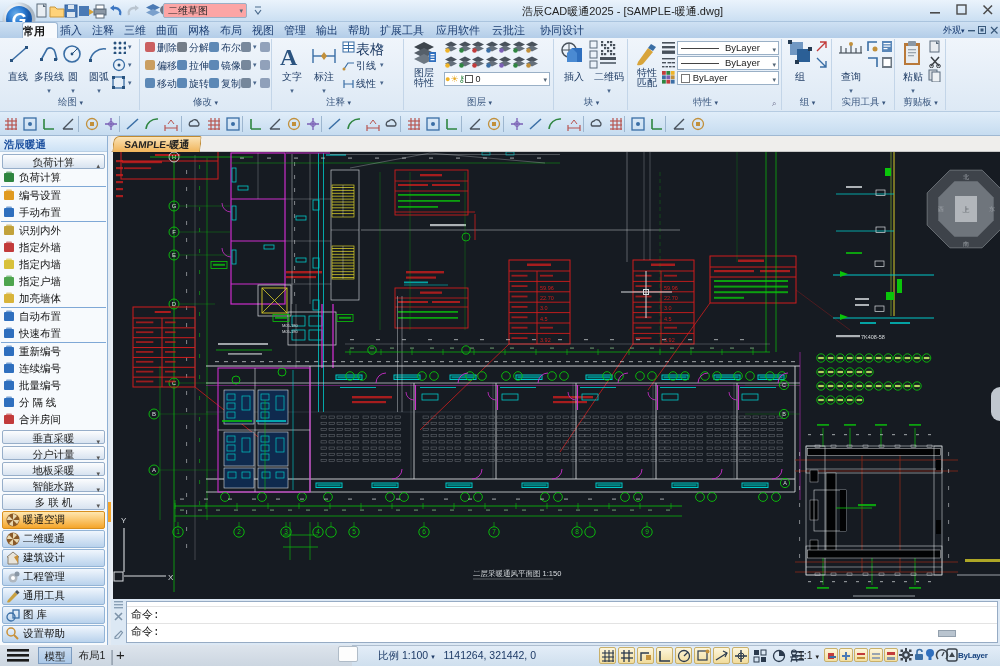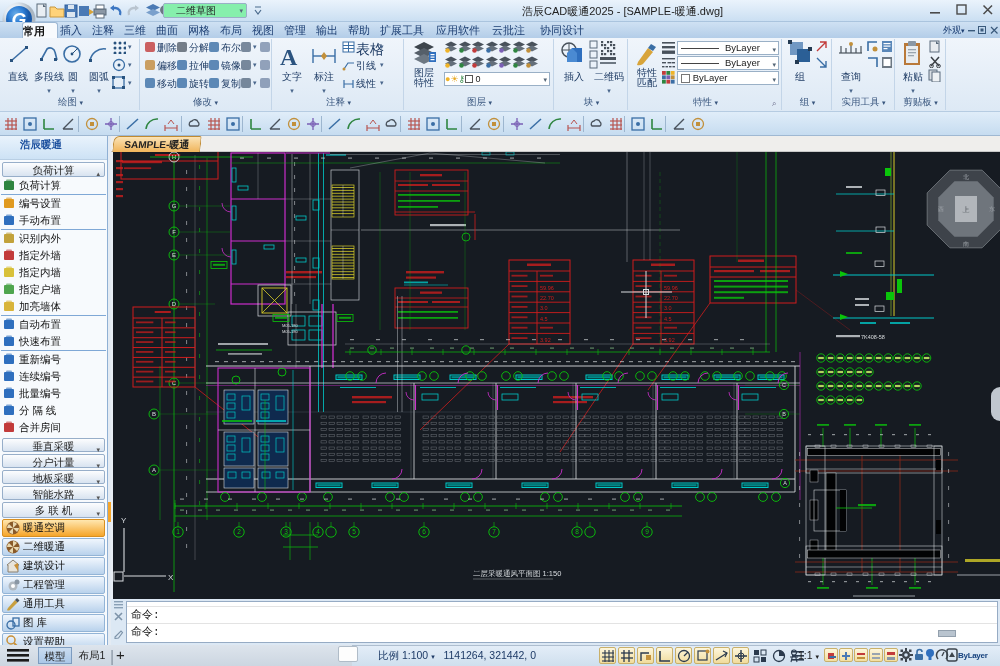--- a/index.html
+++ b/index.html
@@ -10,21 +10,21 @@
 .rtab.active{background:#f7fafd;color:#111;border-radius:3px 3px 0 0;border:1px solid #9db8d4;border-bottom:none;font-weight:bold}
 .ribbon{left:0;top:38px;width:1000px;height:74px;background:linear-gradient(#f0f5fb,#dde9f5);border-bottom:1px solid #b6cce2}
 .rgroup{position:absolute;top:39px;height:71px;border-right:1px solid #c3d5e8}
 .rglabel{position:absolute;bottom:1px;width:100%;text-align:center;font-size:9.5px;color:#39567e;white-space:nowrap}
 .bigbtn{position:absolute;text-align:center;font-size:10px;color:#1d3a63}
 .da{color:#4a668c;font-size:7px}
 .toolbar2{left:0;top:112px;width:1000px;height:24px;background:linear-gradient(#e0edf9,#c6dcf0);border-bottom:1px solid #9fb8d2}
 .t2i{position:absolute;top:116px;width:16px;height:16px}
 .t2sep{position:absolute;top:116px;width:1px;height:16px;background:#9db6cf}
 .lpanel{left:0;top:136px;width:108px;height:509px;background:#f7fafd;border-right:1px solid #8fb0d4}
-.lphead{height:24px;background:linear-gradient(#e9f3fc,#cde2f5);font-size:10.5px;font-weight:bold;color:#1b4f9e;padding-left:20px;line-height:16px;border-bottom:1px solid #b9cfe4}
+.lphead{height:16px;background:linear-gradient(#e9f3fc,#cde2f5);font-size:10.5px;font-weight:bold;color:#1b4f9e;padding-left:4px;line-height:16px;border-bottom:1px solid #b9cfe4}
 .lpsec{margin:2px 2px 0 2px;height:15px;background:linear-gradient(#fcfdfe,#d8e3f0);border:1px solid #97aec9;border-radius:2px;font-size:10.5px;color:#222;text-align:center;line-height:14px;position:relative}
 .lpsec .ar{position:absolute;right:4px;top:4px;font-size:7px;color:#555}
 .lpitem{height:17px;font-size:10.5px;color:#111;display:flex;align-items:center;padding-left:3px;gap:3px;white-space:nowrap}
 .lpsep{height:1px;background:#7fa8d6;margin:0 1px}
 .lbar{margin:1px 2px;height:18px;border:1px solid #93b4d6;border-radius:2px;background:linear-gradient(#f0f6fd,#b9d2ec);font-size:10.5px;color:#111;display:flex;align-items:center;padding-left:3px;gap:3px;white-space:nowrap}
 .lbar.orange{background:linear-gradient(#ffe7b0,#f5a52a);border-color:#d88f1f}
 .strip{left:108px;top:136px;width:7px;height:509px;background:#e4ebf3;border-right:1px solid #b9c8d8}
 .tabstrip{left:111px;top:136px;width:889px;height:16px;background:#efeeec;border-bottom:1px solid #c8c8c8}
 .dtab{position:absolute;left:2px;top:0;width:88px;height:16px;background:linear-gradient(#fbe3b5,#f0b45a);border:1px solid #c08a30;border-bottom:none;border-radius:6px 2px 0 0;font-size:10px;font-weight:bold;color:#222;text-align:center;line-height:15px;transform:skewX(-6deg)}
 .cmdarea{left:111px;top:599px;width:889px;height:46px;background:#dce8f4}
@@ -98,21 +98,21 @@
 <svg class="abs" style="left:144.5px;top:3px" width="16" height="16">
     <path d="M8 1 l7 3.5 l-7 3.5 l-7 -3.5 z" fill="#4a7ab5"></path>
     <path d="M8 6 l7 3.5 l-7 3.5 l-7 -3.5 z" fill="#7aa0cc"></path>
   </svg>
 <svg class="abs" style="left:159.0px;top:3px" width="16" height="16">
     <ellipse cx="8" cy="7" rx="7" ry="5.5" fill="#6b7684"></ellipse>
     <path d="M5 11 l1 4 l3 -3 z" fill="#6b7684"></path>
     <rect x="4" y="5" width="8" height="1.4" fill="#fff"></rect>
     <rect x="4" y="8" width="6" height="1.4" fill="#fff"></rect>
   </svg>
-<div class="abs" style="left:163px;top:3px;width:84px;height:15px;background:#86efac;border:1px solid #9ab0c6;border-radius:2px;font-size:10px;line-height:14px;padding-left:12px;color:#222">二维草图<span style="position:absolute;right:3px;font-size:7px;color:#567">▾</span></div>
+<div class="abs" style="left:163px;top:3px;width:84px;height:15px;background:#fca5a5;border:1px solid #9ab0c6;border-radius:2px;font-size:10px;line-height:14px;padding-left:4px;color:#222">二维草图<span style="position:absolute;right:3px;font-size:7px;color:#567">▾</span></div>
 <svg class="abs" style="left:253px;top:5px" width="10" height="12">
     <path d="M2 2 h6 M2 5 l3 4 l3 -4" stroke="#4a6a8c" fill="none" stroke-width="1.2"></path>
   </svg>
 <div class="abs tabrow"></div>
 <div class="rtab active" style="left:22px;top:22px;width:36px">常用</div>
 <div class="rtab" style="left:60px;top:22px;width:26px">插入</div>
 <div class="rtab" style="left:92px;top:22px;width:26px">注释</div>
 <div class="rtab" style="left:124px;top:22px;width:26px">三维</div>
 <div class="rtab" style="left:156px;top:22px;width:26px">曲面</div>
 <div class="rtab" style="left:188px;top:22px;width:26px">网格</div>

